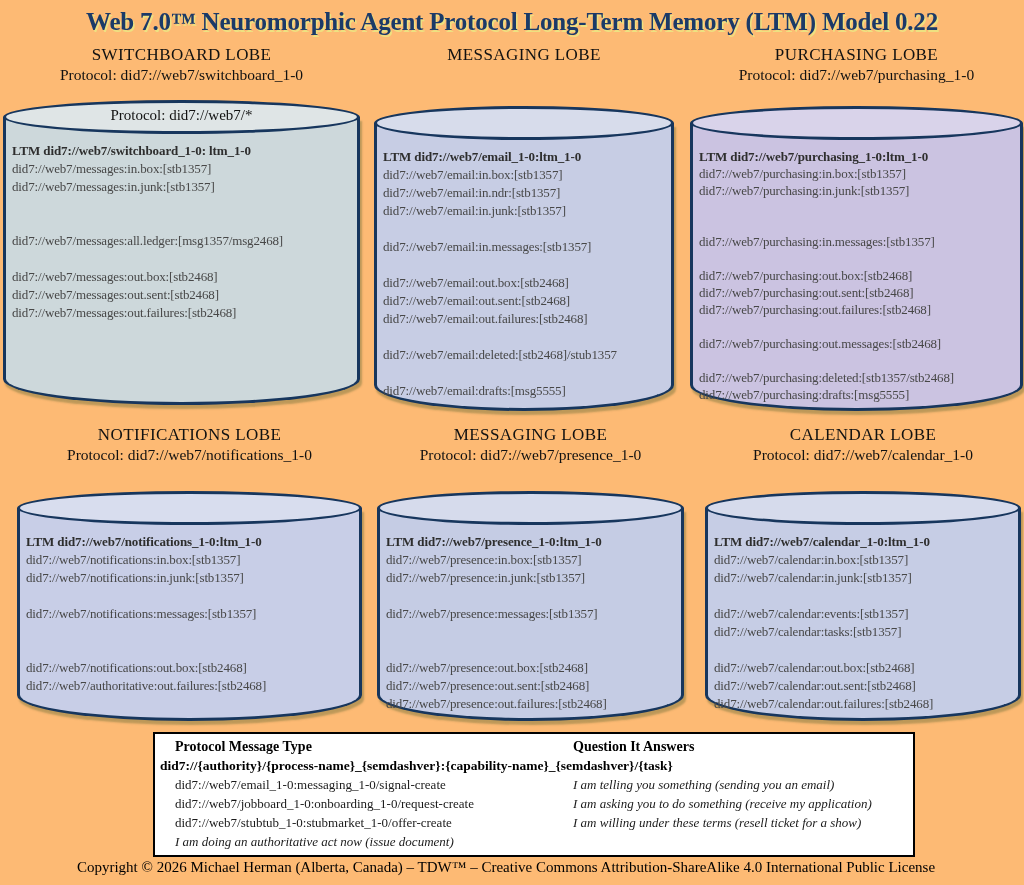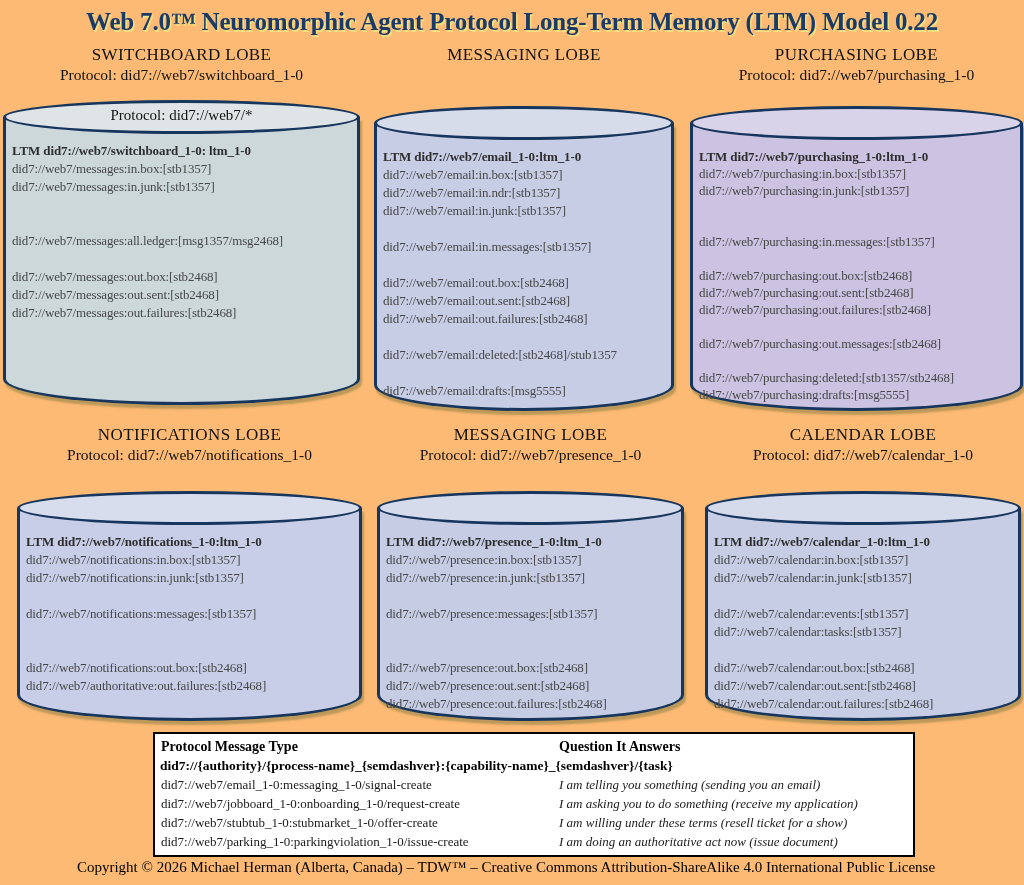--- a/index.html
+++ b/index.html
@@ -48,21 +48,21 @@
   .line {
     height:18px; line-height:18px; font-size:13px; color:#474747;
     letter-spacing:-0.15px;
   }
   .lobe-purchasing .line, .lobe-purchasing .ltm { height:17px; line-height:17px; }
   .msg-table {
     position:absolute; left:153px; top:732px; width:762px;
     border:2px solid #000; box-sizing:border-box; background:#fff;
     padding:3px 0 4px 0;
   }
-  .t-head, .t-row { display:grid; grid-template-columns:398px 1fr; padding-left:6px; }
+  .t-head, .t-row { display:grid; grid-template-columns:398px 1fr; padding-left:20px; }
   .t-cell { height:19px; line-height:19px; white-space:nowrap; }
   .th { font-size:14px; font-weight:bold; color:#000; }
   .t-schema {
     padding-left:5px; height:19px; line-height:19px; white-space:nowrap;
     font-size:13.5px; font-weight:bold; color:#000;
   }
   .type { font-size:13px; color:#1a1a1a; }
   .q { font-size:13px; font-style:italic; color:#1a1a1a; }
   .footer {
     position:absolute; left:0; top:859px; width:1012px; text-align:center;
@@ -242,21 +242,20 @@
         </div>
         <div class="t-row">
           <div class="t-cell type">did7://web7/jobboard_1-0:onboarding_1-0/request-create</div>
           <div class="t-cell q">I am asking you to do something (receive my application)</div>
         </div>
         <div class="t-row">
           <div class="t-cell type">did7://web7/stubtub_1-0:stubmarket_1-0/offer-create</div>
           <div class="t-cell q">I am willing under these terms (resell ticket for a show)</div>
         </div>
         <div class="t-row">
-          <div class="t-cell type">did7://web7/parking_1-0:parkingviolation_1-0/issue-create</div>
           <div class="t-cell q">I am doing an authoritative act now (issue document)</div>
         </div>
       </div>
   </div>
 
   <div class="footer">Copyright © 2026 Michael Herman (Alberta, Canada) – TDW™ – Creative Commons Attribution-ShareAlike 4.0 International Public License</div>
 
 </div>
 
 </body></html>

